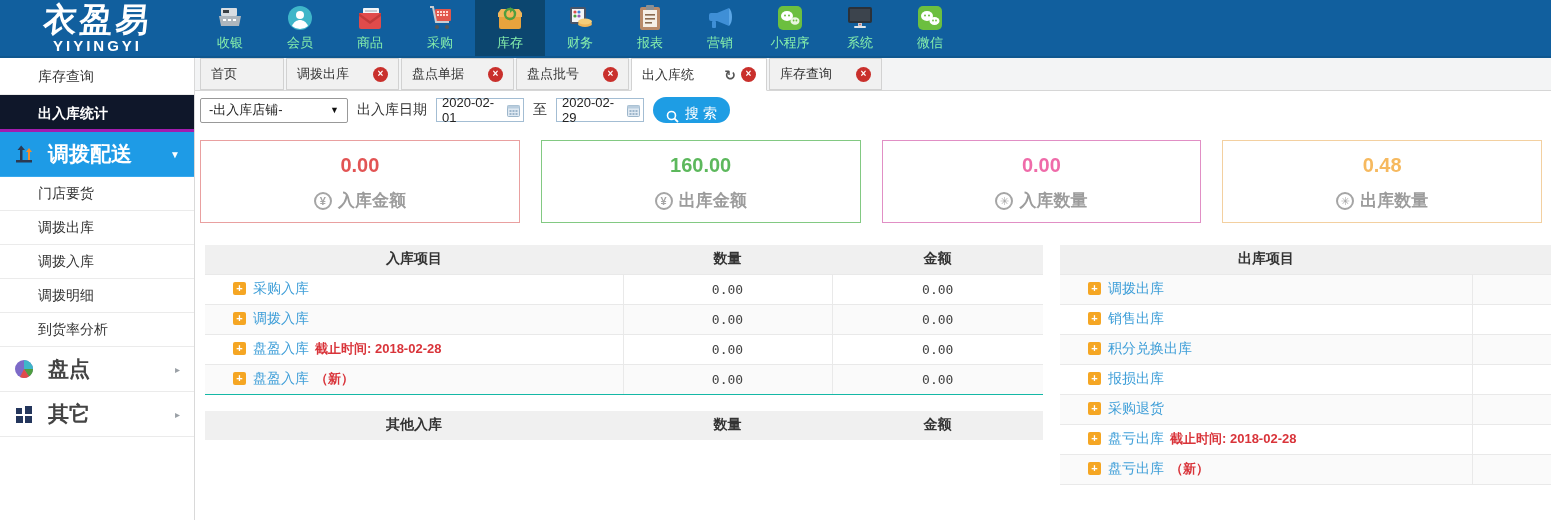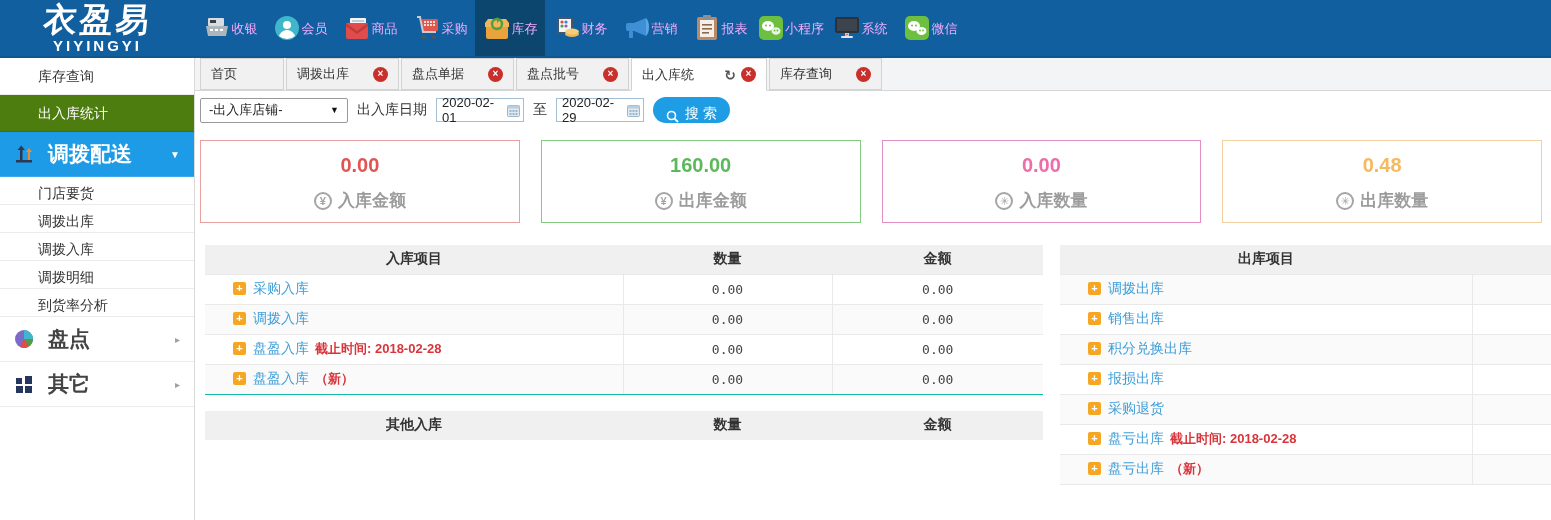--- a/index.html
+++ b/index.html
@@ -8,33 +8,33 @@
   .stage { position:relative; width:1551px; height:520px; background:#fff; }
 
   
   .header { position:absolute; top:0; left:0; width:1551px; height:58px;
     background:#115f9e; display:flex; border-bottom:2px solid #0f578f; }
   .logo { width:195px; height:100%; display:flex; flex-direction:column;
     align-items:center; justify-content:center; color:#fff; }
   .logo-cn { font-size:33px; font-weight:bold; letter-spacing:3px; transform:skewX(-6deg); line-height:1; }
   .logo-en { font-size:15px; font-weight:bold; letter-spacing:3px; margin-top:1px; }
   .nav { display:flex; }
-  .nav-item { width:70px; height:56px; display:flex; flex-direction:row;
-    align-items:center; justify-content:center; cursor:pointer; color:#f0abfc; }
+  .nav-item { width:70px; height:56px; display:flex; flex-direction:column;
+    align-items:center; justify-content:center; cursor:pointer; color:#86efac; }
   .nav-item.active { background:#0c466f; }
   .nav-item .nicon { width:29px; height:27px; display:flex; align-items:center; justify-content:center; }
   .nav-item .nlabel { font-size:13px; margin-top:2px; }
 
   
   .sidebar { position:absolute; top:58px; left:0; width:195px; height:462px;
     background:#fff; border-right:1px solid #d9d9d9; }
-  .side-item { height:28px; line-height:33px; padding-left:38px; font-size:14px;
+  .side-item { height:34px; line-height:33px; padding-left:38px; font-size:14px;
     color:#333; border-bottom:1px solid #ebebeb; cursor:pointer; background:#fff; }
   .side-item.tall { height:37px; line-height:36px; }
-  .side-item.active { background:#4d7c0f; color:#fff; border-bottom:1px solid #a21caf; }
+  .side-item.active { background:#0f172a; color:#fff; border-bottom:3px solid #a21caf;font-weight:bold; }
   .side-group { height:45px; display:flex; align-items:center; padding:0 14px 0 12px;
     border-bottom:1px solid #ebebeb; cursor:pointer; background:#fff; }
   .side-group .gicon { width:24px; height:24px; margin-right:12px; display:flex;
     align-items:center; justify-content:center; }
   .side-group .glabel { font-size:21px; font-weight:bold; color:#444; flex:1; }
   .side-group .caret { font-size:10px; color:#9aa0a6; }
   .side-group.open { background:#1e9be6; border-bottom:1px solid #38a9ee; }
   .side-group.open .glabel, .side-group.open .caret { color:#fff; }
 
   
@@ -188,40 +188,40 @@
               <circle cx="8" cy="11" r="1.6" fill="#4f9e3f"></circle>
               <circle cx="12" cy="11" r="1.6" fill="#9b59b6"></circle>
               <ellipse cx="18" cy="19" rx="7" ry="3" fill="#f0b659"></ellipse>
               <ellipse cx="18" cy="16.5" rx="7" ry="3" fill="#f6ce7a"></ellipse>
             </svg>
         </span>
         <span class="nlabel">财务</span>
       </div>
       <div class="nav-item">
         <span class="nicon">
-          <svg width="26" height="24" viewBox="0 0 26 24">
-              <path d="M22 2v18l-12-5H4a2 2 0 0 1-2-2V9a2 2 0 0 1 2-2h6z" fill="#3f8fd6"></path>
-              <path d="M22 2c2 2 3 5 3 9s-1 7-3 9z" fill="#5ba6e6"></path>
-              <rect x="5" y="15" width="4" height="7" rx="1" fill="#3f8fd6"></rect>
-            </svg>
-        </span>
-        <span class="nlabel">营销</span>
-      </div>
-      <div class="nav-item">
-        <span class="nicon">
           <svg width="24" height="26" viewBox="0 0 24 26">
               <rect x="2" y="2" width="20" height="23" rx="2" fill="#b98a6a"></rect>
               <rect x="5" y="5" width="14" height="17" fill="#f5efe8"></rect>
               <rect x="8" y="0" width="8" height="5" rx="1" fill="#8a8f94"></rect>
               <rect x="7" y="9" width="10" height="1.6" fill="#8a6b52"></rect>
               <rect x="7" y="13" width="10" height="1.6" fill="#8a6b52"></rect>
               <rect x="7" y="17" width="7" height="1.6" fill="#8a6b52"></rect>
             </svg>
         </span>
         <span class="nlabel">报表</span>
+      </div>
+      <div class="nav-item">
+        <span class="nicon">
+          <svg width="26" height="24" viewBox="0 0 26 24">
+              <path d="M22 2v18l-12-5H4a2 2 0 0 1-2-2V9a2 2 0 0 1 2-2h6z" fill="#3f8fd6"></path>
+              <path d="M22 2c2 2 3 5 3 9s-1 7-3 9z" fill="#5ba6e6"></path>
+              <rect x="5" y="15" width="4" height="7" rx="1" fill="#3f8fd6"></rect>
+            </svg>
+        </span>
+        <span class="nlabel">营销</span>
       </div>
       <div class="nav-item">
         <span class="nicon">
           <svg width="26" height="26" viewBox="0 0 26 26">
               <rect x="1" y="1" width="24" height="24" rx="5" fill="#6cbf3f"></rect>
               <ellipse cx="10" cy="11" rx="6" ry="5" fill="#ffffff"></ellipse>
               <circle cx="8" cy="10.5" r="1" fill="#6cbf3f"></circle>
               <circle cx="12" cy="10.5" r="1" fill="#6cbf3f"></circle>
               <ellipse cx="18" cy="16" rx="4.5" ry="3.8" fill="#e8f5df"></ellipse>
               <circle cx="16.6" cy="15.5" r="0.9" fill="#6cbf3f"></circle>

